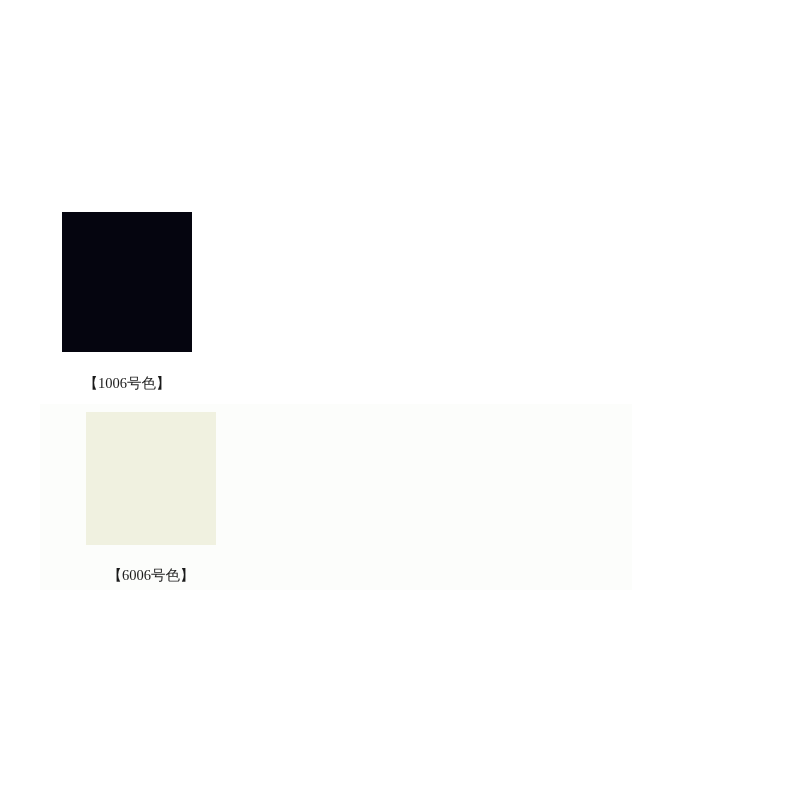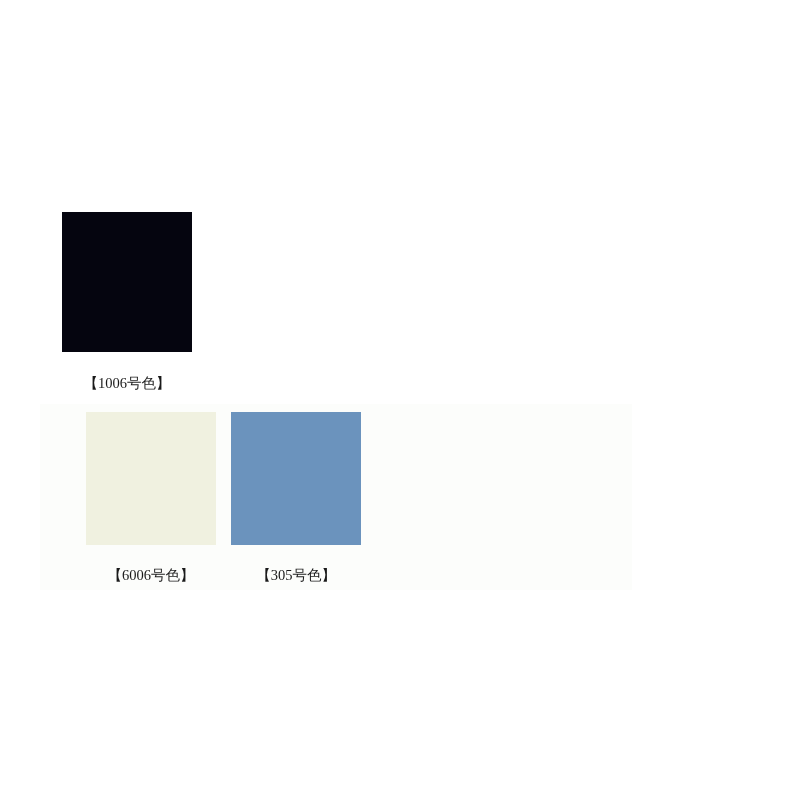--- a/index.html
+++ b/index.html
@@ -95,19 +95,15 @@
       <div class="swatch-cell">
         <div class="swatch-chip" style="background: rgb(5, 5, 15);"></div>
         <div class="swatch-label">【1006号色】</div>
       </div>
     </div>
   <div class="swatch-row" id="row-2">
       <div class="swatch-cell">
         <div class="swatch-chip" style="background: rgb(240, 241, 224);"></div>
         <div class="swatch-label">【6006号色】</div>
       </div>
-      <div class="swatch-cell">
-        <div class="swatch-chip" style="background: rgb(107, 147, 189);"></div>
-        <div class="swatch-label">【305号色】</div>
-      </div>
     </div>
 
 </div>
 
 </body></html>

